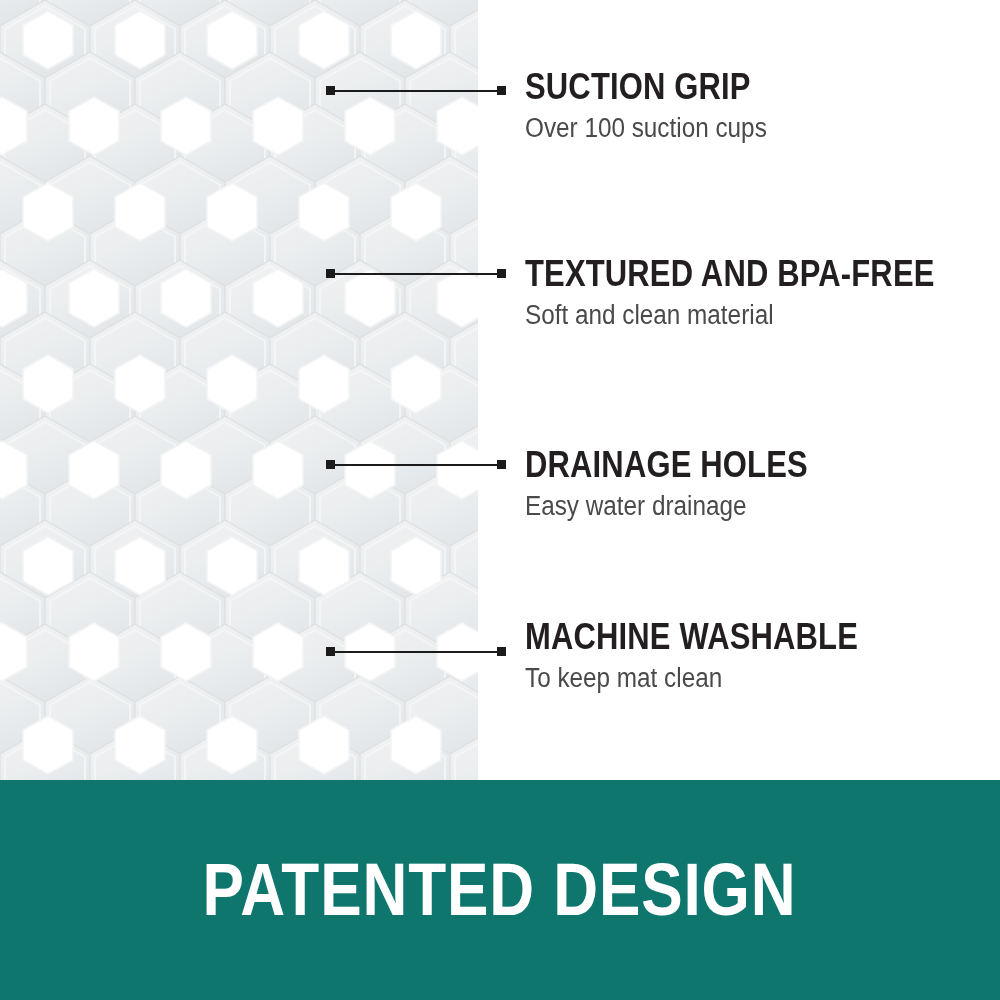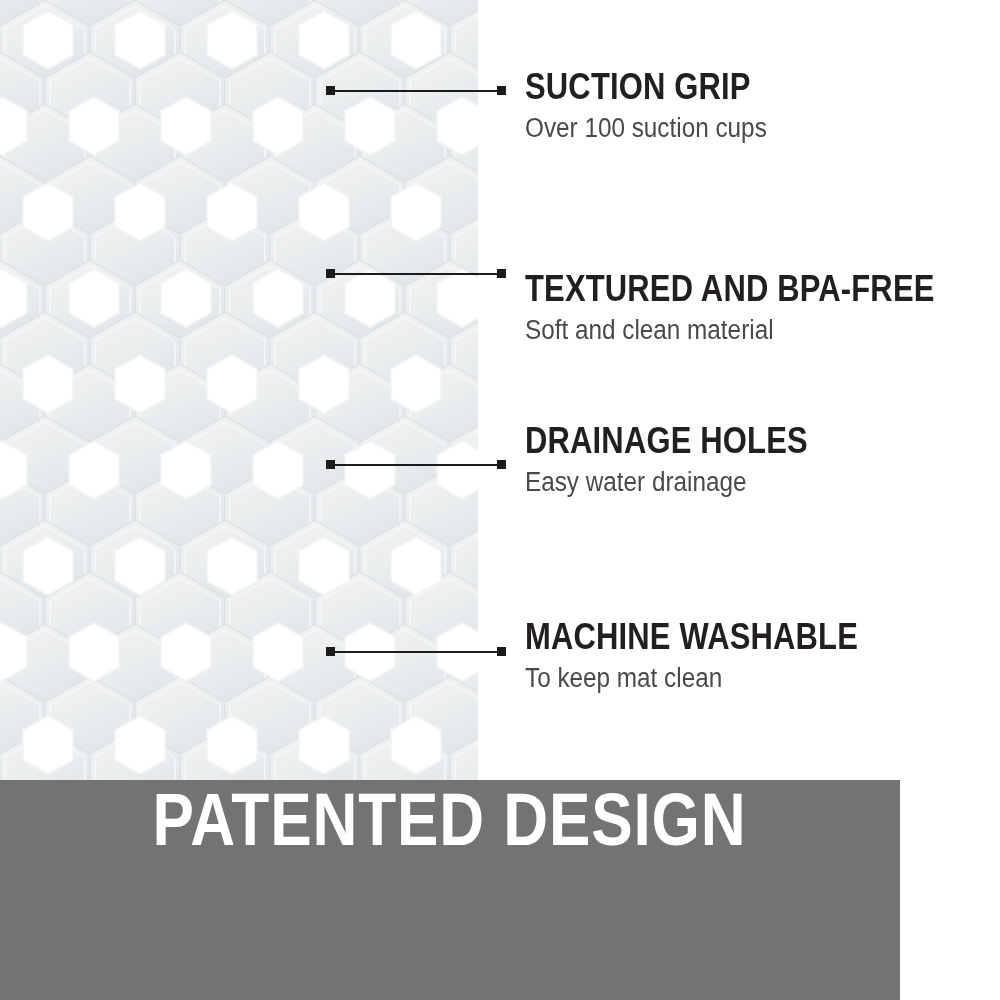--- a/index.html
+++ b/index.html
@@ -99,24 +99,25 @@
     margin-top: 7px;
     transform: scaleX(0.9);
     transform-origin: left center;
   }
 
   
   #banner {
     position: absolute;
     left: 0;
     top: 780px;
-    width: 900px;
+    width: 1000px;
     height: 220px;
-    background: #737373;
+    background: #0f766e;
     display: flex;
+    align-items: center;
     justify-content: center;
   }
   #banner-title {
     font-family: "Liberation Sans Narrow", "Liberation Sans", sans-serif;
     font-weight: 700;
     font-size: 74px;
     line-height: 80px;
     letter-spacing: 1px;
     color: #ffffff;
     white-space: nowrap;
@@ -247,33 +248,33 @@
         <div class="callout-sub">Over 100 suction cups</div>
       </div>
     </div>
 
     <div class="callout">
       <div class="leader" style="left:326px; top:268px; width:180px;">
         <span class="cap left"></span>
         <span class="bar"></span>
         <span class="cap right"></span>
       </div>
-      <div class="callout-text" style="top:270px;">
+      <div class="callout-text" style="top:255px;">
         <div class="callout-title">TEXTURED AND BPA-FREE</div>
         <div class="callout-sub">Soft and clean material</div>
       </div>
     </div>
 
     <div class="callout">
       <div class="leader" style="left:326px; top:459px; width:180px;">
         <span class="cap left"></span>
         <span class="bar"></span>
         <span class="cap right"></span>
       </div>
-      <div class="callout-text" style="top:422px;">
+      <div class="callout-text" style="top:446px;">
         <div class="callout-title">DRAINAGE HOLES</div>
         <div class="callout-sub">Easy water drainage</div>
       </div>
     </div>
 
     <div class="callout">
       <div class="leader" style="left:326px; top:646px; width:180px;">
         <span class="cap left"></span>
         <span class="bar"></span>
         <span class="cap right"></span>

